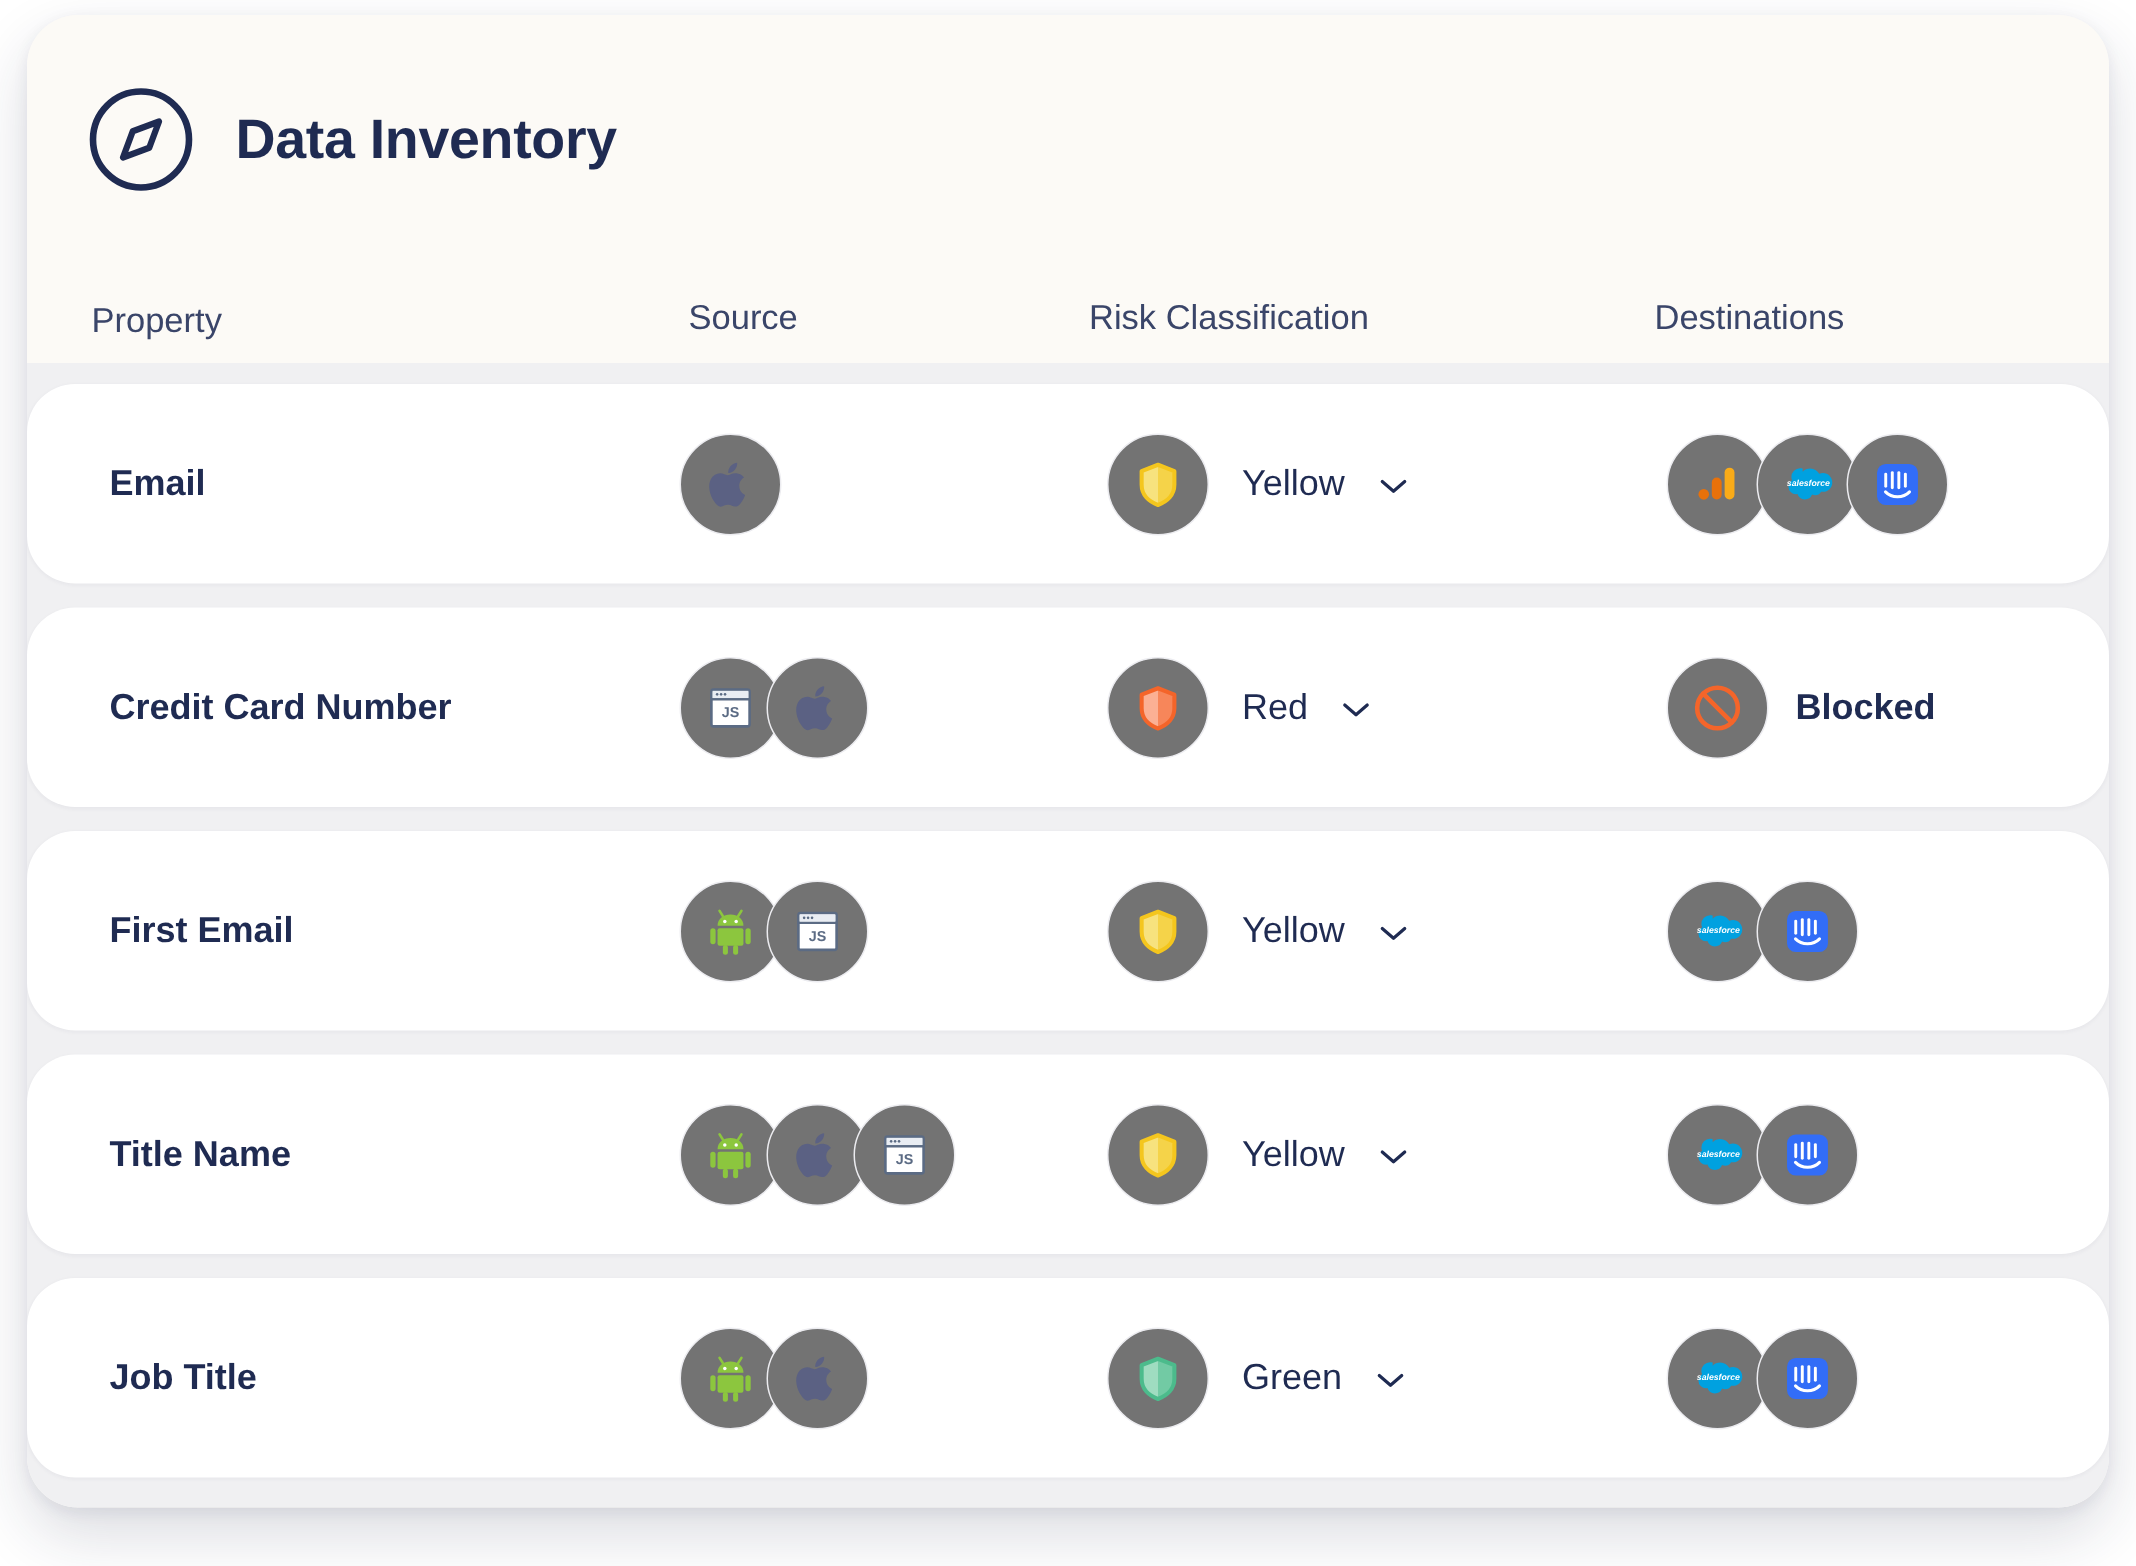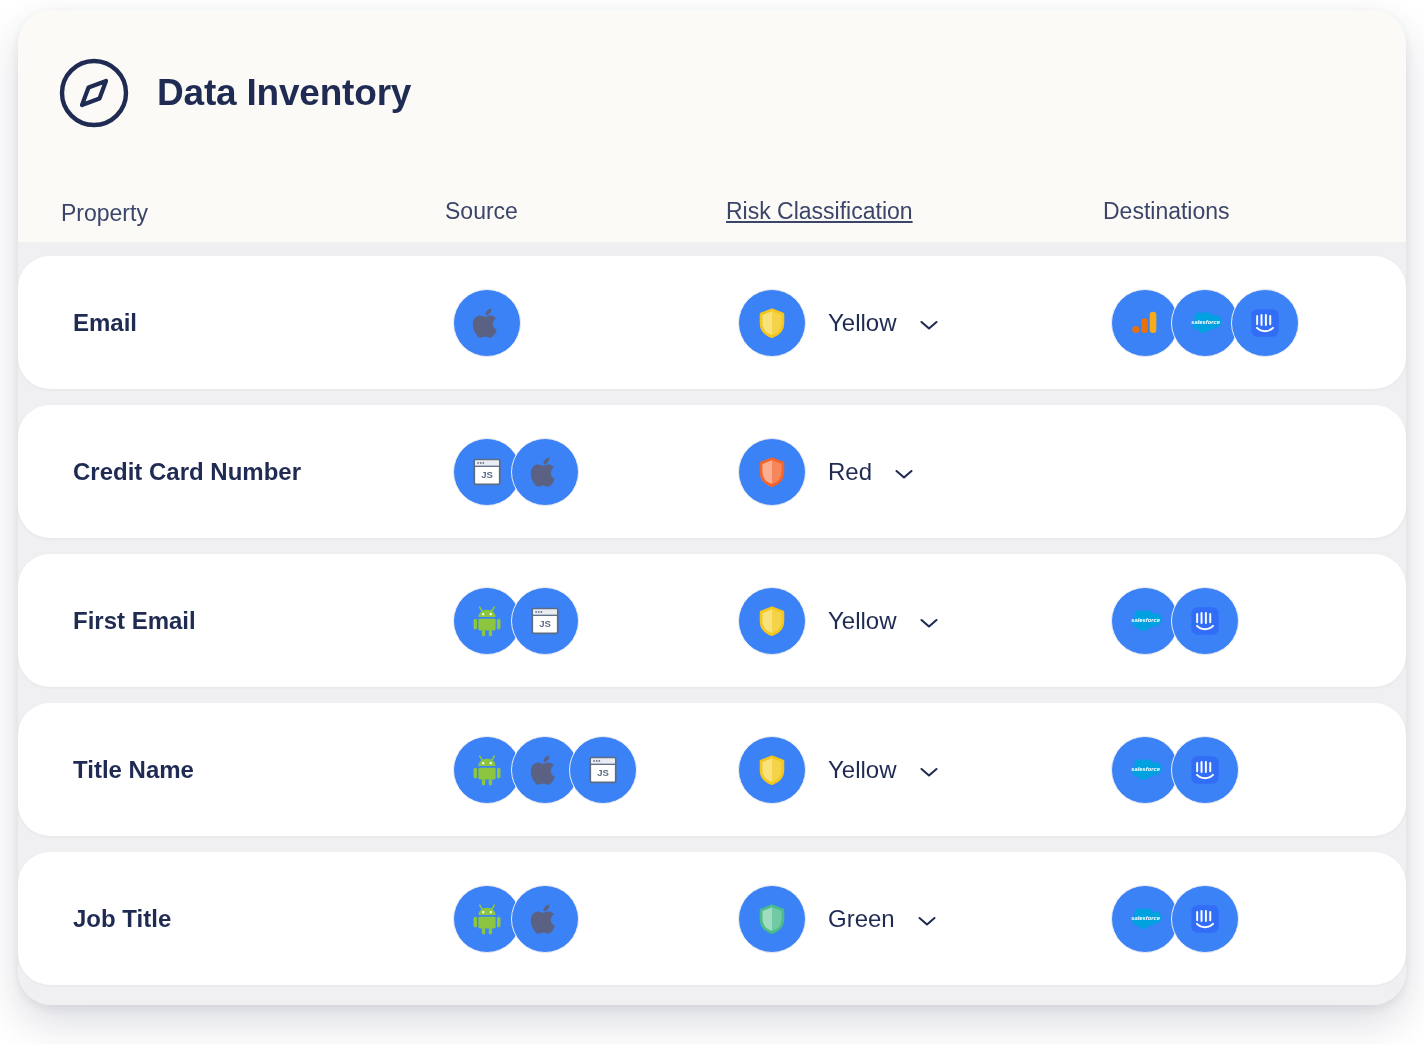--- a/index.html
+++ b/index.html
@@ -75,22 +75,22 @@
     padding-left: 24px;
   }
   .col-head {
     position: absolute;
     font-size: 23px;
     color: #3a4569;
     font-weight: normal;
     white-space: nowrap;
   }
   .col-head.c-property    { left: 43px;   top: 4px; }
-  .col-head.c-source      { left: 427px;  top: 2px; }
-  .col-head.c-risk        { left: 708px;  top: 2px; text-decoration: underline; }
+  .col-head.c-source      { left: 441px;  top: 2px; }
+  .col-head.c-risk        { left: 708px;  top: 2px; }
   .col-head.c-dest        { left: 1085px; top: 2px; }
 
   
   .rows {
     position: absolute;
     left: 0;
     top: 232px;
     right: 0;
     bottom: 0;
     background: #f0f0f2;
@@ -130,21 +130,21 @@
   .icon-group {
     display: flex;
     align-items: center;
   }
   .icon-group .chip + .chip { margin-left: -10px; }
 
   .chip {
     width: 68px;
     height: 68px;
     border-radius: 50%;
-    background: #3b82f6;
+    background: #737373;
     border: 1.6px solid #ececf0;
     display: flex;
     align-items: center;
     justify-content: center;
     box-sizing: border-box;
     position: relative;
   }
   .chip svg { display: block; }
 
   
@@ -313,20 +313,33 @@
                   <svg viewBox="0 0 44 44" width="40" height="40" aria-hidden="true">
                     <path d="M22 7.5 L34 12.2 V22.2 C34 29.6 28.7 34.6 22 37 C15.3 34.6 10 29.6 10 22.2 V12.2 Z" fill="#fbb094" stroke="#f4652a" stroke-width="3" stroke-linejoin="round"></path>
                     <path d="M22 7.5 L34 12.2 V22.2 C34 29.6 28.7 34.6 22 37 Z" fill="#f4652a" opacity="0.55"></path>
                   </svg>
                 </span>
               </div>
               <span class="risk-label">Red</span>
               <span class="chevron"><svg viewBox="0 0 20 12" width="20" height="12" aria-hidden="true">
                   <path d="M2.5 3 L10 9.5 L17.5 3" fill="none" stroke="#1f2b52" stroke-width="2.1" stroke-linecap="round" stroke-linejoin="round"></path>
                 </svg></span>
+            </div>
+          </div>
+          <div class="cell cell-dest">
+            <div class="dest-wrap">
+              <div class="chip">
+                <span>
+                  <svg viewBox="0 0 44 44" width="42" height="42" aria-hidden="true">
+                    <circle cx="22" cy="22" r="14.2" fill="none" stroke="#f4652a" stroke-width="3.2"></circle>
+                    <line x1="12" y1="12" x2="32" y2="32" stroke="#f4652a" stroke-width="3.2" stroke-linecap="round"></line>
+                  </svg>
+                </span>
+              </div>
+              <span class="blocked-label">Blocked</span>
             </div>
           </div>
         </div>
         <div class="row">
           <div class="cell cell-property">
             <span class="property-label">First Email</span>
           </div>
           <div class="cell cell-source">
             <div class="icon-group">
               <div class="chip">

